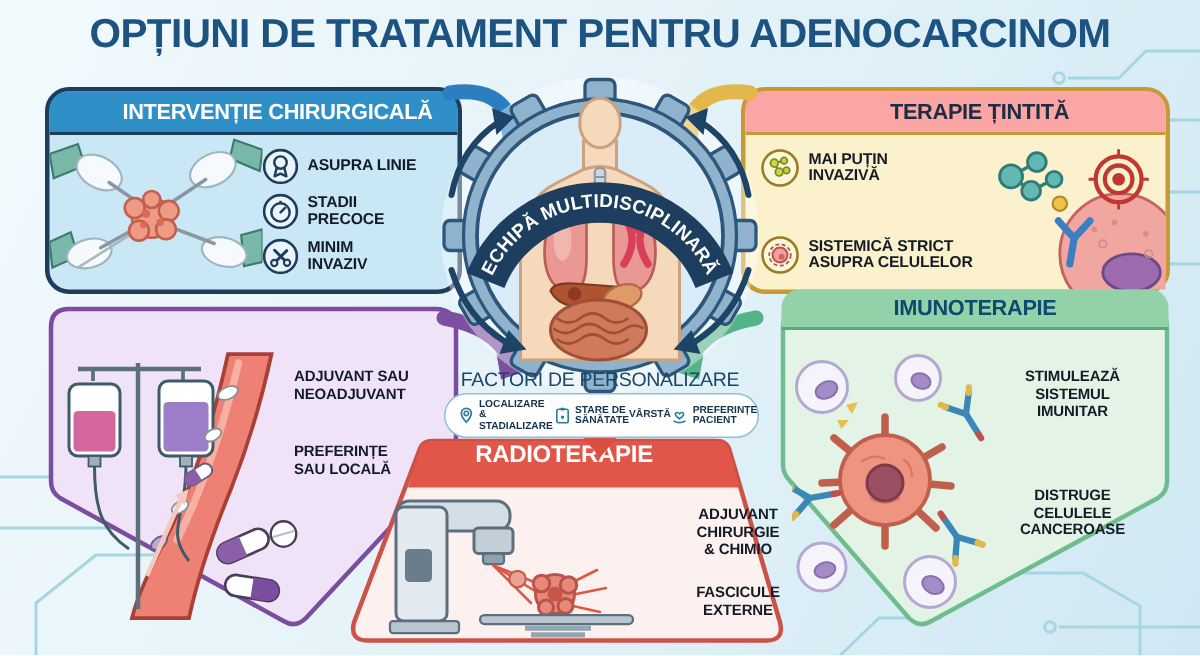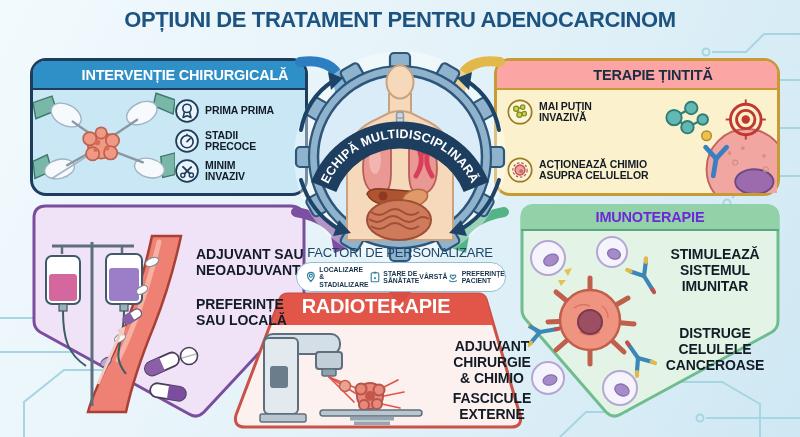--- a/index.html
+++ b/index.html
@@ -1,42 +1,42 @@
 <!DOCTYPE html>
 <html><head>
 <meta charset="utf-8">
 <style>
   html,body{margin:0;padding:0;}
   #canvas{position:relative;width:800px;height:437px;overflow:hidden;
     background:linear-gradient(115deg,#f2fafd 0%,#e2f1f8 55%,#cfe8f3 100%);
     font-family:"Liberation Sans",sans-serif;}
   .layer{position:absolute;left:0;top:0;}
   #title{position:absolute;left:0;right:0;top:7px;text-align:center;
-    font-size:22px;font-weight:bold;color:#1c5380;letter-spacing:-0.4px;}
+    font-size:27px;font-weight:bold;color:#1c5380;letter-spacing:-0.4px;}
   
   .panel{position:absolute;box-sizing:border-box;border-radius:16px;z-index:2;}
   .panel-header{height:27px;display:flex;align-items:center;justify-content:center;
     font-size:14.5px;font-weight:bold;border-radius:12px 12px 0 0;letter-spacing:-0.2px;padding-left:32px;}
   #panel-surgery{left:30px;top:58px;width:278px;height:138px;background:#c9e7f5;border:3px solid #1e3c5c;}
   #panel-surgery .panel-header{background:#2f8fc7;color:#fff;border-bottom:2.5px solid #1e3c5c;}
   #panel-targeted{left:494px;top:58px;width:286px;height:138px;background:#fbf2cd;border:3px solid #c79a35;}
   #panel-targeted .panel-header{background:#fca5a5;color:#1c2c42;border-bottom:2.5px solid #c79a35;}
   .panel-body{display:flex;height:calc(100% - 29.5px);align-items:center;}
   .item-col{display:flex;flex-direction:column;justify-content:center;gap:6px;}
   .item-row{display:flex;align-items:center;gap:6px;}
   .item-label{font-size:10.5px;font-weight:bold;color:#131c26;line-height:1.12;
     white-space:pre-line;letter-spacing:-0.1px;}
   
   .shape-header{position:absolute;z-index:3;height:27px;display:flex;align-items:center;justify-content:center;
     font-size:14.5px;font-weight:bold;border-radius:12px 12px 0 0;letter-spacing:-0.2px;box-sizing:border-box;}
   #chemo-header{left:33px;top:204px;width:272px;background:#8a55ab;color:#fff;border-bottom:2.5px solid #5e3a7d;}
-  #immuno-header{left:521px;top:204px;width:258px;background:#93d2a9;color:#6d28d9;border-bottom:2.5px solid #5aa67e;}
+  #immuno-header{left:521px;top:193px;width:258px;background:#93d2a9;color:#0c4a6e;border-bottom:2.5px solid #5aa67e;}
   #radio-header{position:absolute;z-index:3;left:296px;top:295px;width:160px;text-align:center;
-    font-size:20px;font-weight:bold;color:#fff;letter-spacing:-0.2px;}
-  .free-label{position:absolute;z-index:4;font-size:14px;font-weight:bold;color:#131c26;
+    font-size:16px;font-weight:bold;color:#fff;letter-spacing:-0.2px;}
+  .free-label{position:absolute;z-index:4;font-size:10px;font-weight:bold;color:#131c26;
     line-height:1.15;white-space:pre-line;letter-spacing:-0.1px;}
   .centered{text-align:center;}
   
   #factors-title{position:absolute;z-index:6;left:290px;top:245px;width:220px;text-align:center;
     font-size:13px;font-weight:400;color:#1a4668;letter-spacing:-0.2px;}
   #factors-bar{position:absolute;z-index:6;left:296px;top:262px;width:210px;height:30px;box-sizing:border-box;
     background:#fff;border:1.5px solid #8fc0d8;border-radius:15px;display:flex;align-items:center;
     justify-content:space-between;padding:0 8px;}
   .factor{display:flex;align-items:center;gap:2.5px;}
   .factor-label{font-size:6.8px;font-weight:bold;color:#16324a;line-height:1.08;white-space:pre-line;}
@@ -125,21 +125,21 @@
             <circle cx="66" cy="60" r="2.2"></circle>
           </g>
       </svg>
       <div class="item-col">
         <div class="item-row">
           <svg width="24" height="24" viewBox="0 0 22 22">
             <circle cx="11" cy="11" r="10" fill="#e9f5fb" stroke="#1e3c5c" stroke-width="1.6"></circle>
             <circle cx="11" cy="8.6" r="3.8" fill="none" stroke="#1e3c5c" stroke-width="1.5"></circle>
             <path d="M8.6,12 L7.4,17 L11,15.4 L14.6,17 L13.4,12" fill="none" stroke="#1e3c5c" stroke-width="1.5" stroke-linejoin="round"></path>
           </svg>
-          <span class="item-label">PRIMA PRIMA</span>
+          <span class="item-label">ASUPRA LINIE</span>
         </div>
         <div class="item-row">
           <svg width="24" height="24" viewBox="0 0 22 22">
             <circle cx="11" cy="11" r="10" fill="#e9f5fb" stroke="#1e3c5c" stroke-width="1.6"></circle>
             <circle cx="11" cy="11.6" r="5.6" fill="none" stroke="#1e3c5c" stroke-width="1.5"></circle>
             <line x1="11" y1="11.6" x2="13.8" y2="8.8" stroke="#1e3c5c" stroke-width="1.5" stroke-linecap="round"></line>
             <line x1="11" y1="4.4" x2="11" y2="6" stroke="#1e3c5c" stroke-width="1.4"></line>
           </svg>
           <span class="item-label">STADII
 PRECOCE</span>
@@ -181,21 +181,21 @@
           <span class="item-label">MAI PUȚIN
 INVAZIVĂ</span>
         </div>
         <div class="item-row">
           <svg width="26" height="26" viewBox="0 0 24 24">
             <circle cx="12" cy="12" r="10.8" fill="#fcf6da" stroke="#9a7b22" stroke-width="1.6"></circle>
             <circle cx="12" cy="12" r="6.6" fill="none" stroke="#b8544a" stroke-width="1.1" stroke-dasharray="2.4 1.6"></circle>
             <circle cx="12" cy="12" r="4.6" fill="#f0a0a0" stroke="#b8544a" stroke-width="1.2"></circle>
             <circle cx="13" cy="13" r="1.8" fill="#c96a60"></circle>
           </svg>
-          <span class="item-label">ACȚIONEAZĂ CHIMIO
+          <span class="item-label">SISTEMICĂ STRICT
 ASUPRA CELULELOR</span>
         </div>
       </div>
       <svg width="128" height="103" viewBox="0 0 130 102">
         <circle cx="98" cy="80" r="42" fill="#f2a6a2" stroke="#c4635e" stroke-width="2"></circle>
         <ellipse cx="106" cy="93" rx="20" ry="13" fill="#9c6bad" stroke="#6d4a85" stroke-width="2"></ellipse>
         <g fill="#d98f86">
             <circle cx="80" cy="63" r="2"></circle>
             <circle cx="94" cy="58" r="2"></circle>
             <circle cx="116" cy="66" r="2"></circle>

